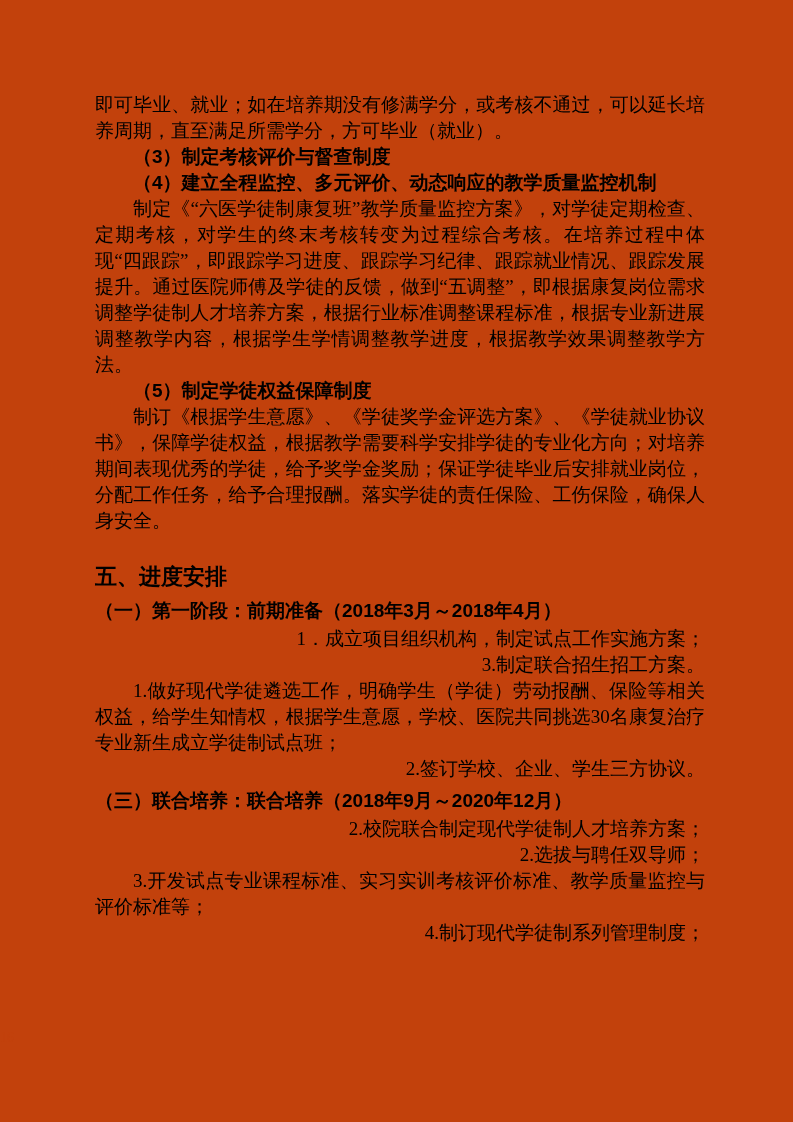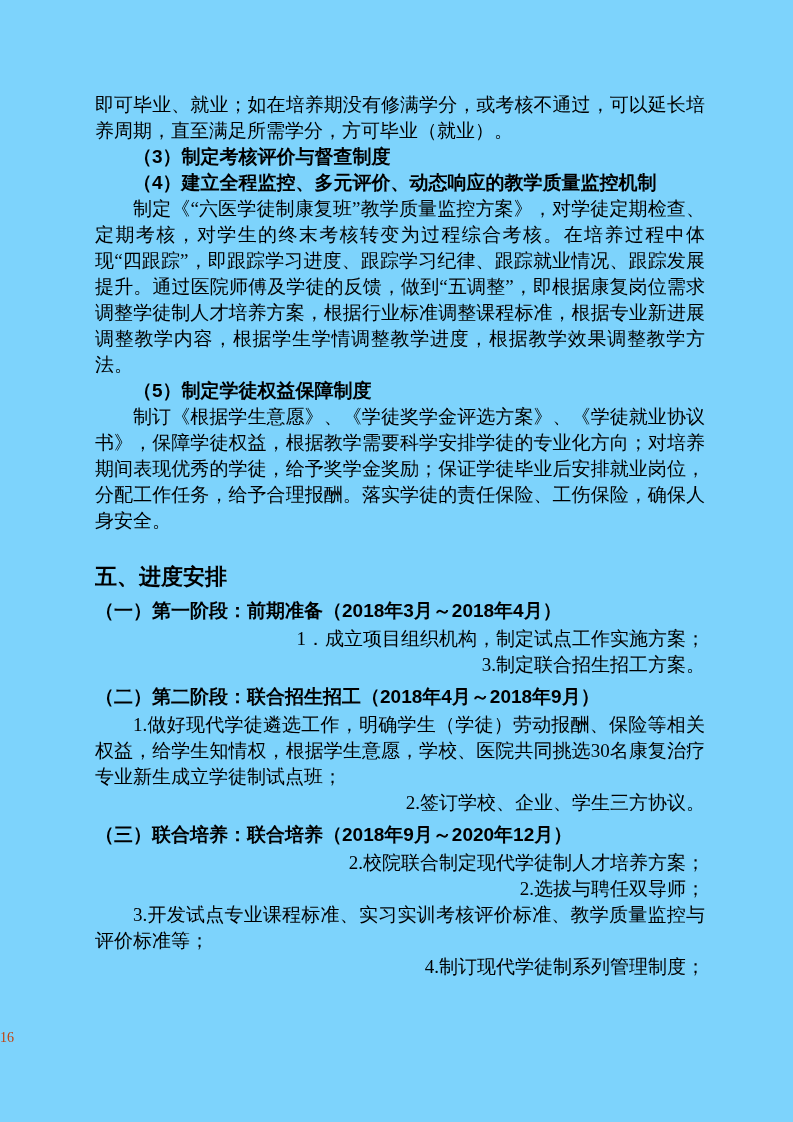--- a/index.html
+++ b/index.html
@@ -13,21 +13,21 @@
     position: relative;
     color: #000000;
     font-family: "Liberation Serif", "DejaVu Serif", serif;
     overflow: hidden;
   }
   .page {
     box-sizing: border-box;
     width: 793px;
     height: 1122px;
     padding: 92px 88px 0 95px;
-    background: #7dd3fc;
+    background: #c2410c;
   }
   .page p {
     margin: 0;
     font-size: 19px;
     line-height: 26px;
     letter-spacing: 0;
   }
   
   .p-cont {
     text-align: justify;
@@ -97,21 +97,20 @@
 
   <p class="p-body">制订《根据学生意愿》、《学徒奖学金评选方案》、《学徒就业协议书》，保障学徒权益，根据教学需要科学安排学徒的专业化方向；对培养期间表现优秀的学徒，给予奖学金奖励；保证学徒毕业后安排就业岗位，分配工作任务，给予合理报酬。落实学徒的责任保险、工伤保险，确保人身安全。</p>
 
   <p class="h1">五、进度安排</p>
 
   <p class="h2">（一）第一阶段：前期准备（2018年3月～2018年4月）</p>
 
   <p class="p-item">1．成立项目组织机构，制定试点工作实施方案；</p>
   <p class="p-item">3.制定联合招生招工方案。</p>
 
-  <p class="h2">（二）第二阶段：联合招生招工（2018年4月～2018年9月）</p>
 
   <p class="p-body">1.做好现代学徒遴选工作，明确学生（学徒）劳动报酬、保险等相关权益，给学生知情权，根据学生意愿，学校、医院共同挑选30名康复治疗专业新生成立学徒制试点班；</p>
   <p class="p-item">2.签订学校、企业、学生三方协议。</p>
 
   <p class="h2">（三）联合培养：联合培养（2018年9月～2020年12月）</p>
 
   <p class="p-item">2.校院联合制定现代学徒制人才培养方案；</p>
   <p class="p-item">2.选拔与聘任双导师；</p>
   <p class="p-body">3.开发试点专业课程标准、实习实训考核评价标准、教学质量监控与评价标准等；</p>
   <p class="p-item">4.制订现代学徒制系列管理制度；</p>

